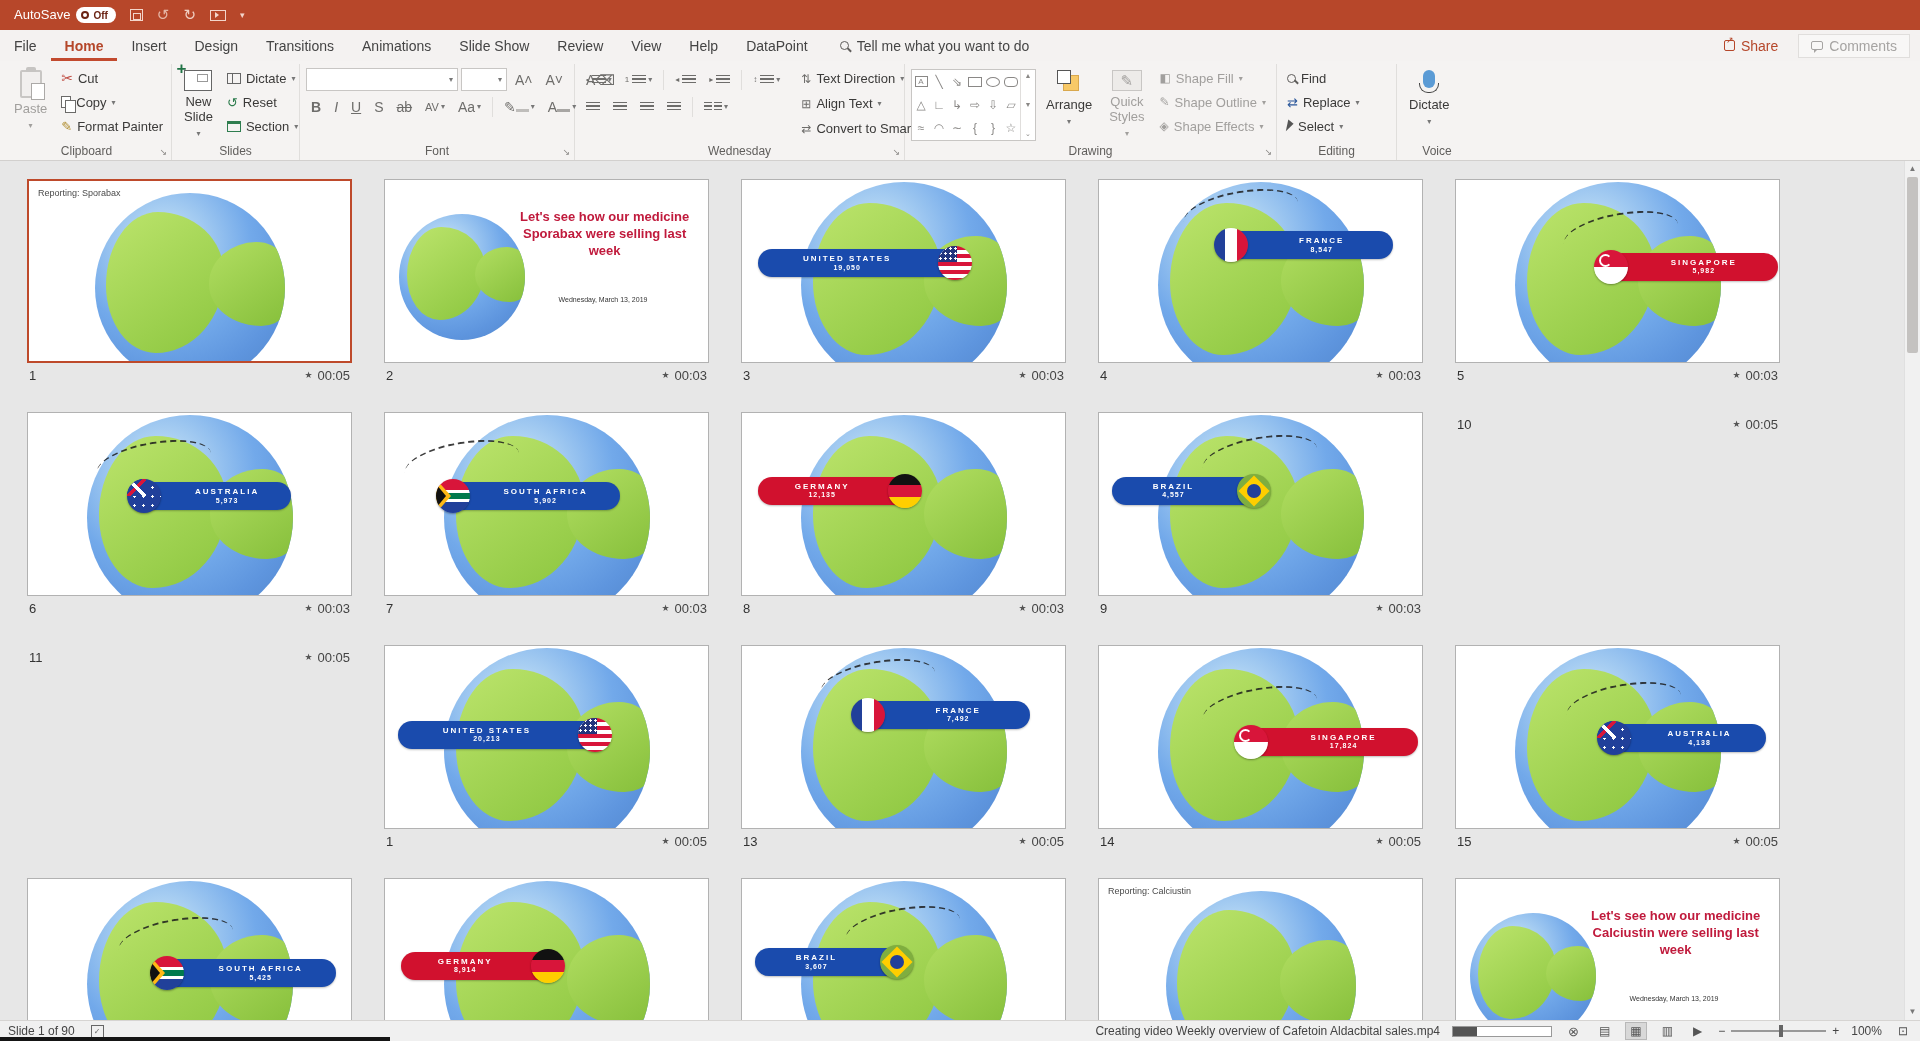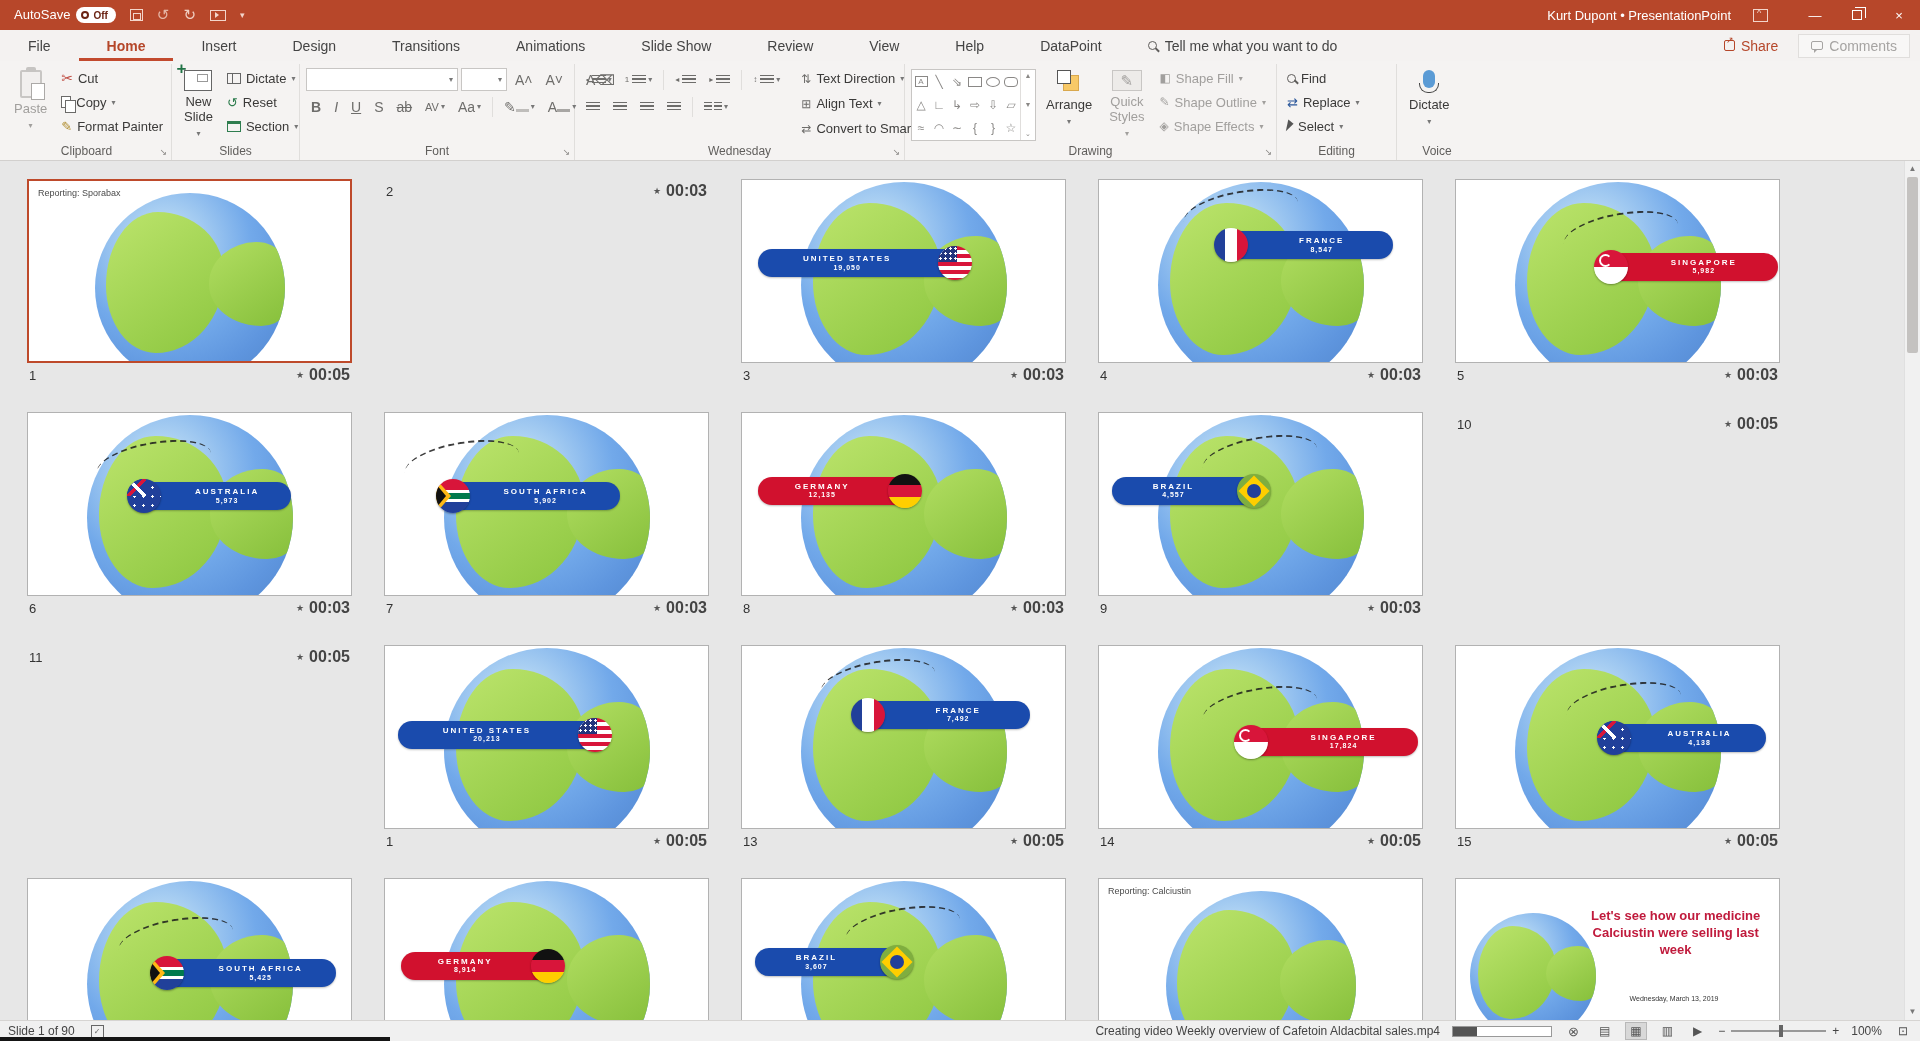--- a/index.html
+++ b/index.html
@@ -22,21 +22,21 @@
   .tb-right { margin-left:auto; display:flex; align-items:center; height:100%; }
   .account { font-size:13px; margin-right:22px; }
   .i-ribopt { width:15px; height:13px; border:1.5px solid #f3d5cb; position:relative; margin-right:26px; }
   .i-ribopt::after { content:"^"; position:absolute; left:3px; top:-2px; font-size:9px; color:#f3d5cb; }
   .winbtn { width:42px; height:30px; display:flex; align-items:center; justify-content:center; font-size:13px; color:#fff; }
   .i-restore { width:10px; height:10px; border:1.2px solid #fff; position:relative; background:transparent; }
   .i-restore::before { content:""; position:absolute; left:2px; top:-4px; width:10px; height:10px; border:1.2px solid #fff; border-bottom:none; border-left:none; }
 
   
   .tabrow { position:absolute; left:0; top:30px; width:1920px; height:31px; background:#F4F2F1; display:flex; align-items:center; font-size:14px; color:#444; }
-  .tab { padding:0 28px; height:100%; display:flex; align-items:center; cursor:pointer; }
+  .tab { padding:0 14px; height:100%; display:flex; align-items:center; cursor:pointer; }
   .tab.active { color:#B5472A; border-bottom:3px solid #C24A2E; font-weight:bold; padding-top:3px; }
   .tellme { display:flex; align-items:center; gap:8px; margin-left:18px; color:#454545; }
   .i-mag { width:9px; height:9px; border:1.5px solid #5f5d5b; border-radius:50%; position:relative; display:inline-block; }
   .i-mag::after { content:""; position:absolute; width:5px; height:1.5px; background:#5f5d5b; transform:rotate(45deg); right:-4px; bottom:-1px; }
   .tr-right { margin-left:auto; display:flex; align-items:center; gap:8px; padding-right:10px; }
   .sharebtn { display:flex; align-items:center; gap:6px; color:#B5472A; padding:3px 12px; font-size:14px; }
   .i-share { width:11px; height:11px; border:1.2px solid #B5472A; border-radius:2px; position:relative; }
   .i-share::after { content:"↗"; position:absolute; left:1px; top:-6px; font-size:9px; color:#B5472A; }
   .commentsbtn { display:flex; align-items:center; gap:6px; color:#A6A4A2; border:1px solid #E0DEDC; background:#F8F7F6; padding:3px 12px; font-size:14px; }
   .i-bubble { width:12px; height:9px; border:1.2px solid #A6A4A2; border-radius:2px; position:relative; }
@@ -104,21 +104,21 @@
   
   .slidearea { position:absolute; left:0; top:161px; width:1920px; height:859px; background:#E7E7E7; overflow:hidden; }
   .grid { position:absolute; left:0; top:0; display:grid; grid-template-columns:repeat(5,325px); grid-auto-rows:208px; column-gap:32px; row-gap:25px; padding:18px 0 0 27px; }
   .cell { position:relative; }
   .thumb { position:relative; width:325px; height:184px; background:#fff; border:1px solid #B2B2B2; overflow:hidden; cursor:pointer; }
   .thumb.sel { border:2px solid #BE4A2B; }
   .cellfoot { display:flex; align-items:center; justify-content:space-between; height:24px; padding:0 2px; }
   .num { font-size:13px; color:#333; }
   .foot-right { display:flex; align-items:center; gap:5px; color:#444; }
   .star { font-size:9px; color:#555; }
-  .time { font-size:16px;font-weight:bold; }
+  .time { font-size:13px; }
 
   .globe { position:absolute; border-radius:50%; background:radial-gradient(circle at 36% 28%, #DCEFFC 0%, #A9CFF2 20%, #72A9EA 48%, #5E95DE 72%, #4F83C8 100%); overflow:hidden; }
   .globe::before { content:""; position:absolute; left:6%; top:10%; width:62%; height:74%; background:linear-gradient(145deg,#BCE46C,#8CC63F); border-radius:44% 56% 58% 42% / 52% 44% 56% 48%; }
   .globe::after { content:""; position:absolute; right:-6%; top:26%; width:46%; height:44%; background:linear-gradient(145deg,#B2DE62,#84BE39); border-radius:55% 45% 40% 60% / 50% 55% 45% 50%; }
   .g-title { width:190px; height:190px; left:50%; top:12px; transform:translateX(-50%); }
   .g-country { width:206px; height:206px; left:50%; top:2px; transform:translateX(-50%); }
   .g-intro { width:126px; height:126px; left:14px; top:34px; transform:none; }
 
   .slide-label { position:absolute; left:9px; top:7px; font-size:9px; color:#4a4a4a;text-align:right; }
   .intro-text { position:absolute; left:40%; right:4%; top:16%; font-weight:bold; font-size:13px; line-height:1.3; color:#C01A3C; text-align:center; }
@@ -178,29 +178,20 @@
       <span class="as-pill">
         <span class="as-dot"></span>
         <span>Off</span>
       </span>
     </div>
     <span class="i-save"></span>
     <span class="undoredo">↺</span>
     <span class="undoredo redo">↻</span>
     <span class="i-screen"></span>
     <span class="qat-caret">▾</span>
-  </div>
-  <div class="tb-right">
-    <span class="account">Kurt Dupont • PresentationPoint</span>
-    <span class="i-ribopt"></span>
-    <span class="winbtn">—</span>
-    <span class="winbtn">
-        <span class="i-restore"></span>
-      </span>
-    <span class="winbtn">×</span>
   </div>
 </div>
 
 <div class="tabrow">
   <span class="tab">File</span>
   <span class="tab active">Home</span>
   <span class="tab">Insert</span>
   <span class="tab">Design</span>
   <span class="tab">Transitions</span>
   <span class="tab">Animations</span>
@@ -508,20 +499,29 @@
     </div>
     <div class="cellfoot">
       <span class="num">1</span>
       <span class="foot-right">
         <span class="star">★</span>
         <span class="time">00:05</span>
       </span>
     </div>
   </div>
       <div class="cell">
+    <div class="thumb">
+      <div class="globe g-intro"></div>
+
+      <div class="intro">
+        <div class="intro-text">Let's see how our medicine Sporabax were selling last week</div>
+        <div class="intro-date">Wednesday, March 13, 2019</div>
+      </div>
+
+    </div>
     <div class="cellfoot">
       <span class="num">2</span>
       <span class="foot-right">
         <span class="star">★</span>
         <span class="time">00:03</span>
       </span>
     </div>
   </div>
       <div class="cell">
     <div class="thumb">

